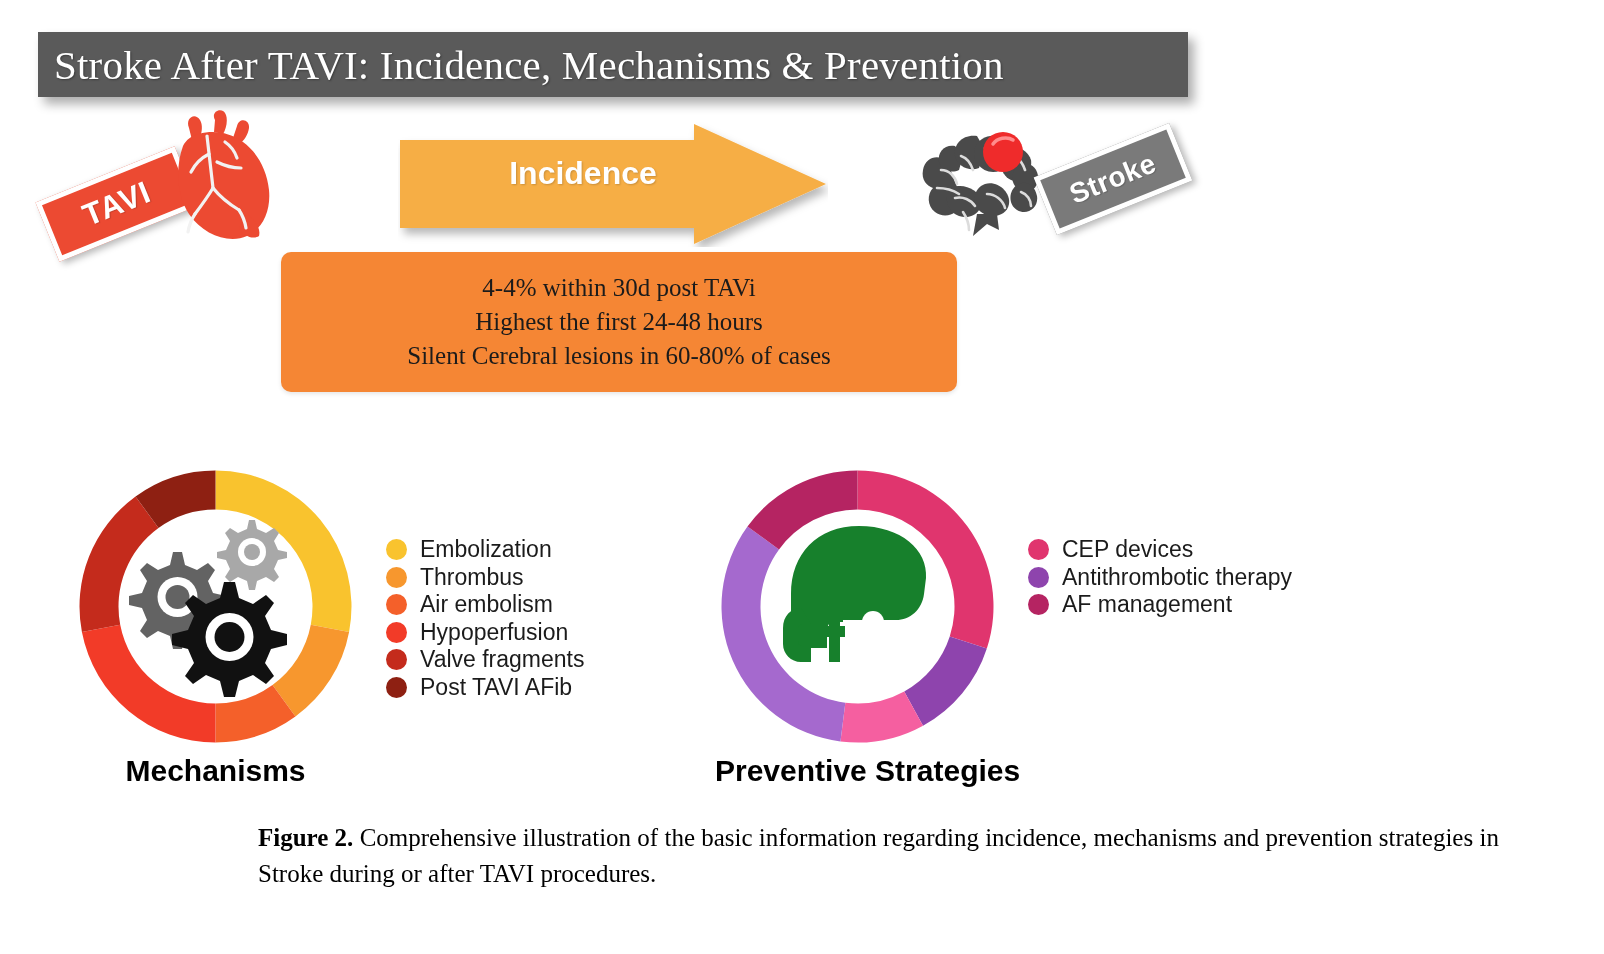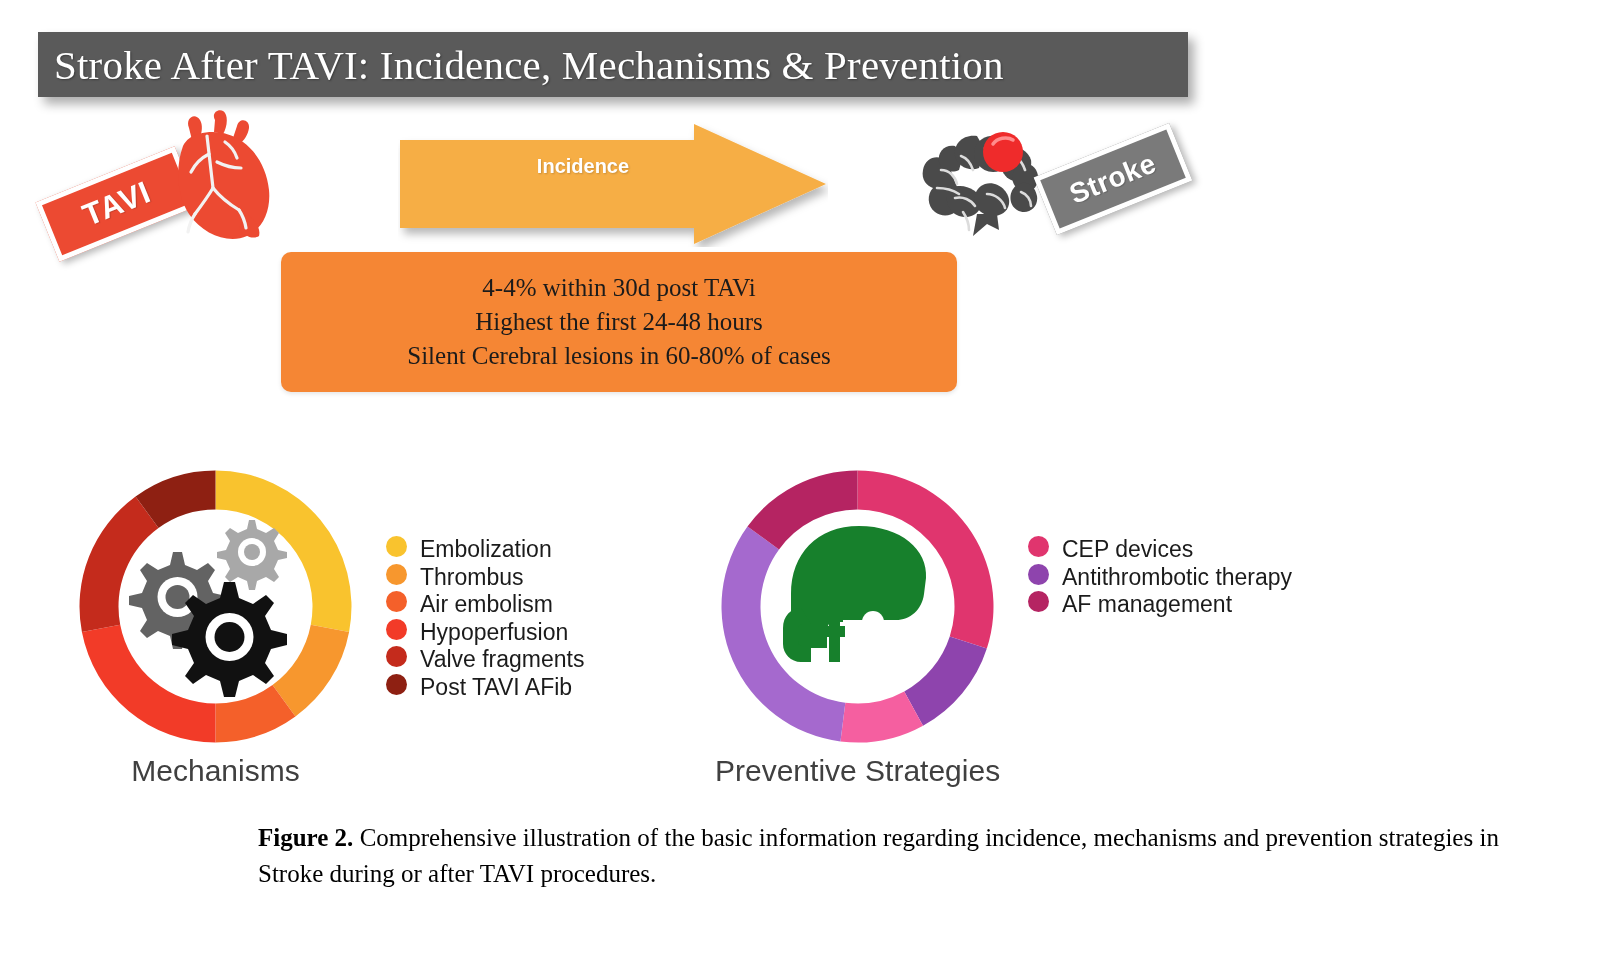--- a/index.html
+++ b/index.html
@@ -35,21 +35,21 @@
     color:#ffffff;font-size:31px;font-weight:bold;letter-spacing:1px;
     text-shadow:1px 1px 1px rgba(0,0,0,0.18);
   }
 
   .heart-ico{position:absolute;left:155px;top:110px;width:120px;height:140px;}
 
   
   .arrow-wrap{position:absolute;left:398px;top:122px;width:430px;height:125px;}
   .arrow-label{
     position:absolute;left:398px;top:155px;width:370px;height:30px;
-    text-align:center;color:#ffffff;font-size:20px;font-weight:bold;
+    text-align:center;color:#ffffff;font-size:32px;font-weight:bold;
     text-shadow:1px 1px 2px rgba(0,0,0,0.18);
     pointer-events:none;
   }
 
   
   .brain-ico{position:absolute;left:915px;top:126px;width:140px;height:115px;}
   .stroke-tag{
     position:absolute;left:1040px;top:148px;width:136px;height:52px;
     background:#7a7a7a;transform:rotate(-22deg);
     border:5px solid #ffffff;
@@ -70,27 +70,27 @@
   }
   .stats-line{
     font-family:"Liberation Serif", serif;
     font-size:25px;color:#1b1b1b;line-height:1.35;white-space:nowrap;
   }
 
   
   .panel{position:absolute;}
   .donut-svg{display:block;}
   .panel-title{
-    position:absolute;text-align:center;color:#404040;
-    font-size:30px;font-weight:normal;white-space:nowrap;
+    position:absolute;text-align:center;color:#000000;
+    font-size:30px;font-weight:bold;white-space:nowrap;
   }
 
   
   .legend{position:absolute;}
-  .legend-row{display:flex;height:27.5px;}
+  .legend-row{display:flex;align-items:center;height:27.5px;}
   .legend-dot{
     width:21px;height:21px;border-radius:50%;flex:0 0 21px;margin-right:13px;
   }
   .legend-label{font-size:23px;color:#1b1b1b;white-space:nowrap;}
 
   
   .caption{
     position:absolute;left:258px;top:820px;width:1260px;
     font-family:"Liberation Serif", serif;
     font-size:25px;color:#000000;line-height:1.45;

